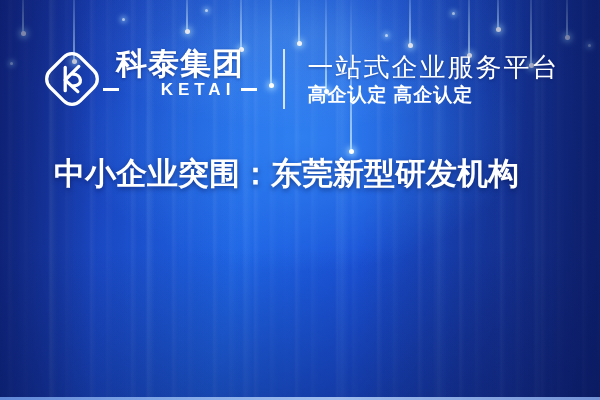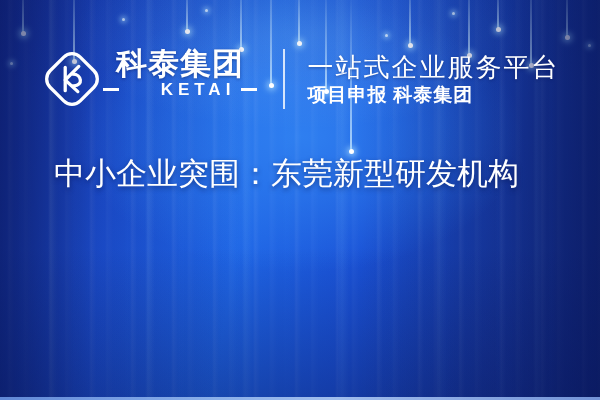--- a/index.html
+++ b/index.html
@@ -189,21 +189,21 @@
   
   .title-block {
     position: absolute;
     left: 54px;
     right: 30px;
     top: 152px;
   }
   .title-line {
     color: #ffffff;
     font-size: 31px;
-    font-weight: 400;
+    font-weight: 700;
     letter-spacing: 0px;
     line-height: 44px;
     white-space: nowrap;
     text-shadow: 0 2px 5px rgba(5,18,75,0.55);
   }
 </style>
 </head>
 <body>
 
 <div id="banner">
@@ -253,21 +253,21 @@
           <span class="brand-en">KETAI</span>
           <span class="brand-dash"></span>
         </div>
       </div>
     </div>
 
     <div class="v-divider"></div>
 
     <div class="slogan">
       <div class="slogan-main">一站式企业服务平台</div>
-      <div class="slogan-sub">项目申报 科泰集团</div>
+      <div class="slogan-sub">高企认定 高企认定</div>
     </div>
 
   </div>
 
   <div class="title-block">
     <div class="title-line">中小企业突围：东莞新型研发机构</div>
   </div>
 
   <div class="bg-bottomline"></div>
 </div>

